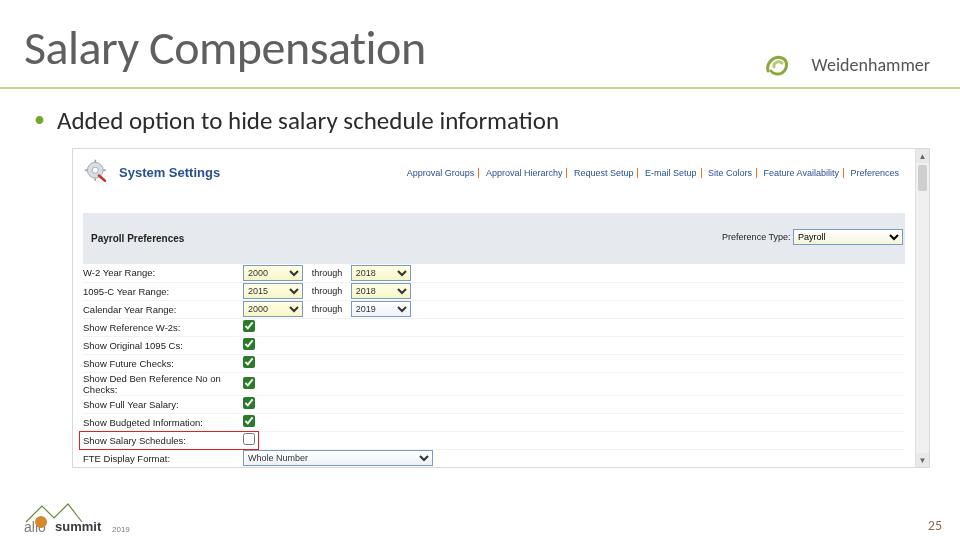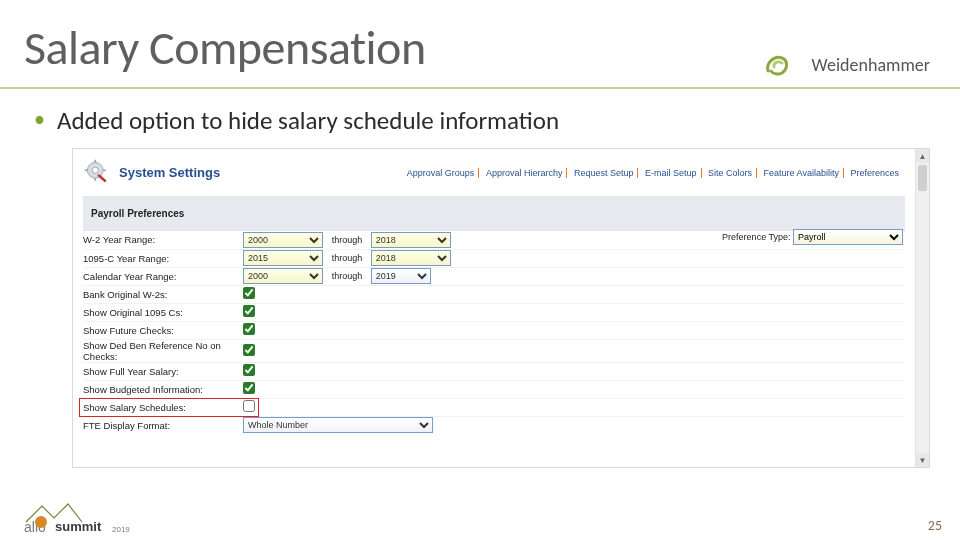--- a/index.html
+++ b/index.html
@@ -30,28 +30,28 @@
   .ss-head { display:flex; align-items:center; gap:8px; height:34px; }
   .ss-head .gear { width:28px; height:28px; display:flex; align-items:center; justify-content:center; }
   .ss-head .ttl { font-size:13px; font-weight:700; color:#2a4f8f; }
 
   .tab-bar { position:absolute; right:12px; top:18px; font-size:9px; color:#2a4f8f; text-align:right; line-height:1.4; }
   .tab-bar .tabs span { padding:0 4px; border-right:1px solid #f97316; cursor:pointer; }
   .tab-bar .tabs span:last-child { border-right:0;margin-top:42px; }
   .tab-bar .pref-row { margin-top:3px; color:#222; }
   .tab-bar select { font-size:9px; height:16px; border:1px solid #7a9ac9; background:linear-gradient(#fff,#f4f6dc); width:110px;margin-top:46px; }
 
-  .section-hdr { margin-top:7px; background:#e6e9ee; padding:12px 8px; font-size:10px; font-weight:700; color:#222; }
+  .section-hdr { margin-top:24px; background:#e6e9ee; padding:20px 8px; font-size:10px; font-weight:700; color:#222; }
 
   table.pref { width:100%; border-collapse:collapse; font-size:9.5px; color:#222; }
   table.pref td { padding:0 0; vertical-align:middle; height:18px; border-top:1px solid #f2f2f2;margin-top:10px; }
   table.pref tr:first-child td { border-top:0; }
   td.lab { width:160px; padding-left:4px; }
   td.ctl { white-space:nowrap; }
-  select.yel { font-size:9px; height:16px; border:1px solid #7a9ac9; background:linear-gradient(#ffffe6,#f6f6c9); width:80px; color:#333; }
+  select.yel { font-size:9px; height:16px; border:1px solid #7a9ac9; background:linear-gradient(#ffffe6,#f6f6c9); width:60px; color:#333; }
   select.plain { font-size:9px; height:16px; border:1px solid #7a9ac9; background:linear-gradient(#fff,#eef2f7); width:60px; color:#333; }
   select.wide { width:190px; }
   .thru { font-size:9px; padding:0 6px; color:#222; }
   input[type=checkbox] { width:12px; height:12px; margin:0; accent-color:#2a7a2a; }
 
   tr.highlight-row td.lab { position:relative; }
   tr.highlight-row td.lab::before {
     content:""; position:absolute; left:-4px; top:-1px; width:178px; height:17px;
     border:1.5px solid #d22; pointer-events:none;
   }
@@ -150,21 +150,21 @@
         </tr>
         <tr>
           <td class="lab">Calendar Year Range:</td>
           <td class="ctl">
             <select class="yel"><option>2000</option></select>
             <span class="thru">through</span>
             <select class="plain"><option>2019</option></select>
           </td>
         </tr>
         <tr>
-          <td class="lab">Bank Original W-2s:</td>
+          <td class="lab">Show Reference W-2s:</td>
           <td class="ctl"><input type="checkbox" checked="" style=""></td>
         </tr>
         <tr>
           <td class="lab">Show Original 1095 Cs:</td>
           <td class="ctl"><input type="checkbox" checked="" style=""></td>
         </tr>
         <tr>
           <td class="lab">Show Future Checks:</td>
           <td class="ctl"><input type="checkbox" checked="" style=""></td>
         </tr>

